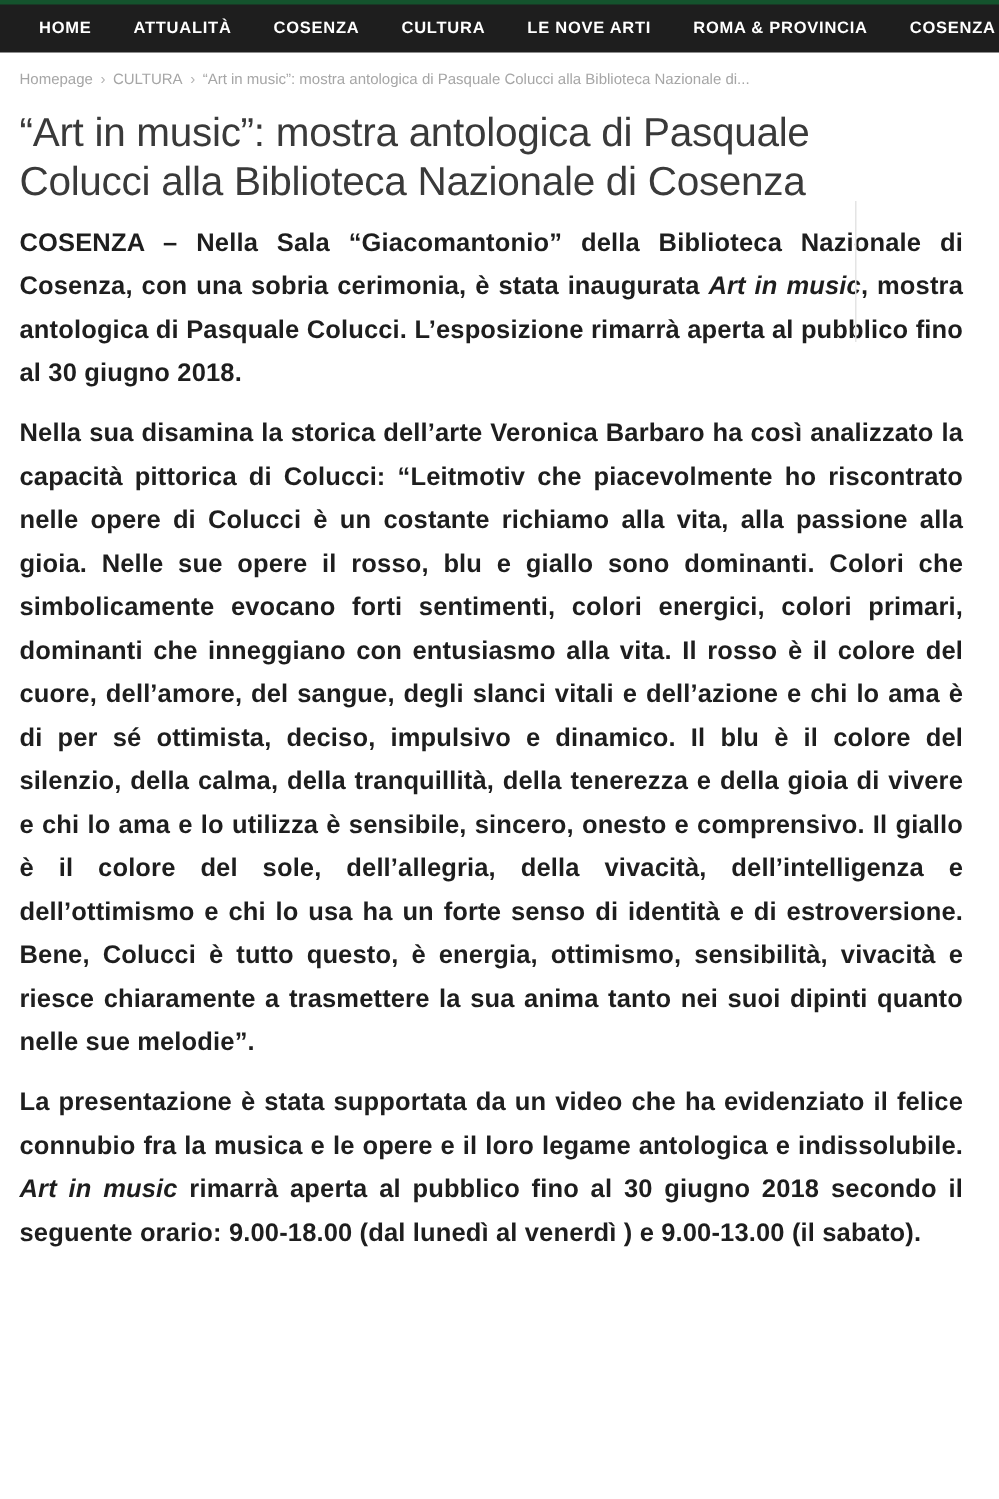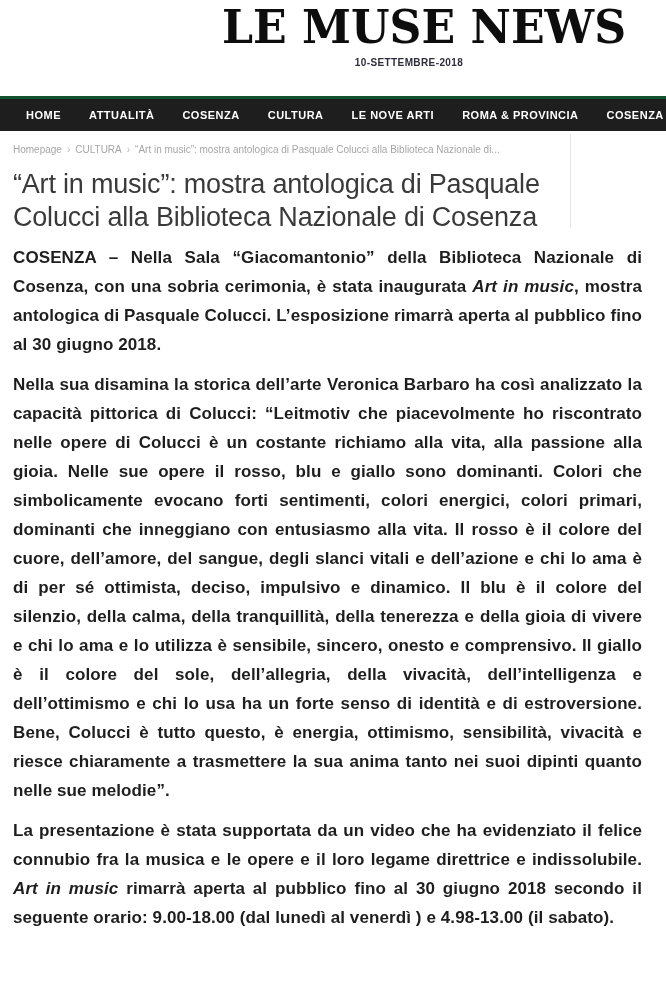--- a/index.html
+++ b/index.html
@@ -109,40 +109,36 @@
     color: #1e1e1e;
     letter-spacing: 0.1px;
   }
   .article-body em { font-style: italic; }
 </style>
 </head>
 <body>
 
 <div class="page">
 
-  <header class="masthead">
-    <div class="masthead-title">LE MUSE NEWS</div>
-    <div class="masthead-date">10-SETTEMBRE-2018</div>
-  </header>
 
   <nav class="navbar">
       <div class="nav-item">HOME</div>
       <div class="nav-item">ATTUALITÀ</div>
       <div class="nav-item">COSENZA</div>
       <div class="nav-item">CULTURA</div>
       <div class="nav-item">LE NOVE ARTI</div>
       <div class="nav-item">ROMA &amp; PROVINCIA</div>
       <div class="nav-item">COSENZA</div>
     </nav>
 
   <div class="breadcrumb"><span class="bc-item bc-link">Homepage</span><span class="bc-sep">›</span><span class="bc-item bc-link">CULTURA</span><span class="bc-sep">›</span><span class="bc-item">“Art in music”: mostra antologica di Pasquale Colucci alla Biblioteca Nazionale di...</span></div>
 
   <div class="v-divider"></div>
 
   <h1 class="article-title">“Art in music”: mostra antologica di Pasquale Colucci alla Biblioteca Nazionale di Cosenza</h1>
 
   <div class="article-body">
       <p><span>COSENZA – Nella Sala “Giacomantonio” della Biblioteca Nazionale di Cosenza, con una sobria cerimonia, è stata inaugurata </span><em>Art in music</em><span>, mostra antologica di Pasquale Colucci. L’esposizione rimarrà aperta al pubblico fino al 30 giugno 2018.</span></p>
       <p><span>Nella sua disamina la storica dell’arte Veronica Barbaro ha così analizzato la capacità pittorica di Colucci: “Leitmotiv che piacevolmente ho riscontrato nelle opere di Colucci è un costante richiamo alla vita, alla passione alla gioia. Nelle sue opere il rosso, blu e giallo sono dominanti. Colori che simbolicamente evocano forti sentimenti, colori energici, colori primari, dominanti che inneggiano con entusiasmo alla vita. Il rosso è il colore del cuore, dell’amore, del sangue, degli slanci vitali e dell’azione e chi lo ama è di per sé ottimista, deciso, impulsivo e dinamico. Il blu è il colore del silenzio, della calma, della tranquillità, della tenerezza e della gioia di vivere e chi lo ama e lo utilizza è sensibile, sincero, onesto e comprensivo. Il giallo è il colore del sole, dell’allegria, della vivacità, dell’intelligenza e dell’ottimismo e chi lo usa ha un forte senso di identità e di estroversione. Bene, Colucci è tutto questo, è energia, ottimismo, sensibilità, vivacità e riesce chiaramente a trasmettere la sua anima tanto nei suoi dipinti quanto nelle sue melodie”.</span></p>
-      <p><span>La presentazione è stata supportata da un video che ha evidenziato il felice connubio fra la musica e le opere e il loro legame direttrice e indissolubile. </span><em>Art in music</em><span> rimarrà aperta al pubblico fino al 30 giugno 2018 secondo il seguente orario: 9.00-18.00 (dal lunedì al venerdì ) e 4.98-13.00 (il sabato).</span></p>
+      <p><span>La presentazione è stata supportata da un video che ha evidenziato il felice connubio fra la musica e le opere e il loro legame antologica e indissolubile. </span><em>Art in music</em><span> rimarrà aperta al pubblico fino al 30 giugno 2018 secondo il seguente orario: 9.00-18.00 (dal lunedì al venerdì ) e 9.00-13.00 (il sabato).</span></p>
     </div>
 
 </div>
 
 </body></html>

